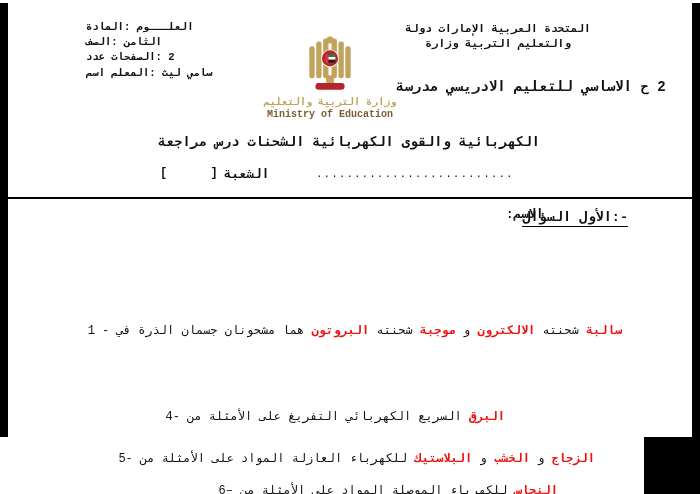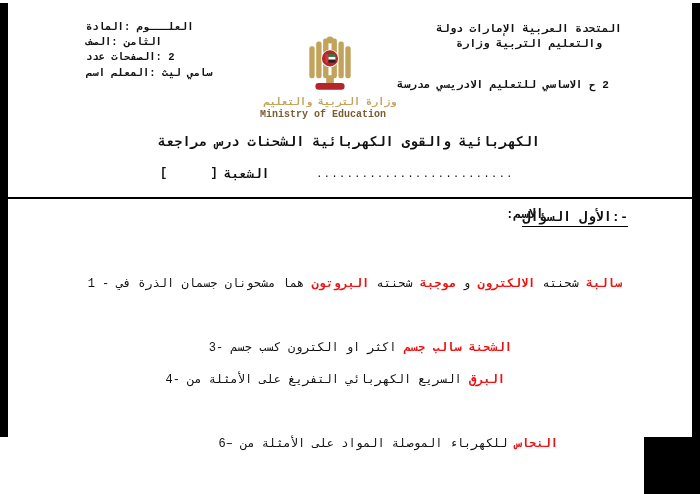--- a/index.html
+++ b/index.html
@@ -1,43 +1,43 @@
 <!DOCTYPE html>
 <html><head>
 <meta charset="utf-8">
 <style>
   html,body{margin:0;padding:0;background:#e9e9e9;}
   #page{position:relative;width:700px;height:494px;background:#ffffff;overflow:hidden;
         font-family:Liberation Mono, monospace;color:#111;}
   .abs{position:absolute;white-space:nowrap;}
   .w{display:inline-block;}
-  .red{color:var(--answer-red,#ee1111);font-weight:bold;}
+  .red{color:var(--answer-red,#ee1111);font-weight:bold;margin-top:47px;}
   .bar{position:absolute;background:#000;}
   #bar-left{left:0;top:3px;width:8px;height:434px;}
   #bar-right{right:0;top:3px;width:8px;height:434px;}
   #corner-br{right:0;bottom:0;width:56px;height:57px;background:#000;position:absolute;}
   #info-box{left:86px;top:20px;width:175px;font-size:10.5px;font-weight:bold;line-height:15.2px;}
-  #ministry-top{left:404px;top:22px;width:250px;text-align:center;font-weight:bold;font-size:11px;line-height:15px;}
-  #school-line{left:378px;top:78px;width:250px;text-align:center;font-weight:bold;font-size:11px;}
+  #ministry-top{left:373px;top:22px;width:250px;text-align:center;font-weight:bold;font-size:11px;line-height:15px;}
+  #school-line{left:396px;top:78px;width:250px;text-align:center;font-weight:bold;font-size:14px;}
   #logo-falcon{left:307px;top:33px;width:46px;height:60px;}
   #logo-ar{left:260px;top:96px;width:140px;text-align:center;font-size:10px;font-weight:bold;color:var(--logo-gold,#c2a35c);}
-  #logo-en{left:260px;top:109px;width:140px;font-size:10px;font-weight:bold;color:var(--logo-brown,#7b5c33);}
+  #logo-en{left:260px;top:109px;width:140px;text-align:center;font-size:10px;font-weight:bold;color:var(--logo-brown,#7b5c33);}
   #doc-title{left:110px;top:133px;width:430px;text-align:right;font-size:13.5px;font-weight:bold;}
   #brackets{left:160px;top:166px;font-size:12px;font-weight:bold;white-space:pre;}
   #section-label{left:224px;top:166px;font-size:12.5px;font-weight:bold;}
   #dots{left:316px;top:168px;width:196px;font-size:11px;letter-spacing:1px;overflow:hidden;}
   #name-label{left:506px;top:166px;font-size:12.5px;font-weight:bold;direction:rtl;margin-top:40px;}
   #rule{left:8px;top:197px;width:684px;height:2px;background:#000;position:absolute;}
   #q1-head{right:72px;top:208px;font-size:13.5px;font-weight:bold;border-bottom:1.6px solid #000;padding-bottom:1px;}
   #q1-intro{right:80px;top:238px;font-size:12.5px;font-weight:bold;}
   .item{font-size:12px;}
   #item-0{top:276px;right:78px;}
   #item-1{top:308px;right:190px;}
   #item-2{top:340px;right:188px;}
-  #item-3{top:372px;right:195px;}
+  #item-3{top:362px;right:195px;}
   #item-4{top:404px;right:105px;}
   #item-5{top:436px;right:142px;}
   #item-6{top:468px;right:160px;}
 </style>
 </head>
 <body>
 
 <div id="page" style="--answer-red: #ee1111; --logo-gold: #c2a35c; --logo-brown: #7b5c33;">
 
   <div class="bar" id="bar-left"></div>
@@ -84,17 +84,17 @@
   <div class="abs" id="brackets">[      ]</div>
   <div class="abs" id="section-label">الشعبة</div>
   <div class="abs" id="dots">...........................................</div>
   <div class="abs" id="name-label">الاسم:</div>
 
   <div id="rule"></div>
 
   <div class="abs" id="q1-head"><span class="w">السؤال</span> <span class="w">الأول:-</span></div>
 
   <div class="abs item" id="item-0"><span class="w">1</span> <span class="w">-</span> <span class="w">في</span> <span class="w">الذرة</span> <span class="w">جسمان</span> <span class="w">مشحونان</span> <span class="w">هما</span> <span class="w red">البروتون</span> <span class="w">شحنته</span> <span class="w red">موجبة</span> <span class="w">و</span> <span class="w red">الالكترون</span> <span class="w">شحنته</span> <span class="w red">سالبة</span></div>
-  <div class="abs item" id="item-2"><span class="w">3-</span> <span class="w">جسم</span> <span class="w">كسب</span> <span class="w">الكترون</span> <span class="w">او</span> <span class="w">اكثر</span> <span class="w red">جسم</span> <span class="w red">سالب</span> <span class="w red">الشحنة</span></div>
   <div class="abs item" id="item-3"><span class="w">4-</span> <span class="w">من</span> <span class="w">الأمثلة</span> <span class="w">على</span> <span class="w">التفريغ</span> <span class="w">الكهربائي</span> <span class="w">السريع</span> <span class="w red">البرق</span></div>
+  <div class="abs item" id="item-4"><span class="w">5-</span> <span class="w">من</span> <span class="w">الأمثلة</span> <span class="w">على</span> <span class="w">المواد</span> <span class="w">العازلة</span> <span class="w">للكهرباء</span> <span class="w red">البلاستيك</span> <span class="w">و</span> <span class="w red">الخشب</span> <span class="w">و</span> <span class="w red">الزجاج</span></div>
   <div class="abs item" id="item-5"><span class="w">6–</span> <span class="w">من</span> <span class="w">الأمثلة</span> <span class="w">على</span> <span class="w">المواد</span> <span class="w">الموصلة</span> <span class="w">للكهرباء</span> <span class="w red">النحاس</span></div>
 
 </div>
 
 </body></html>

